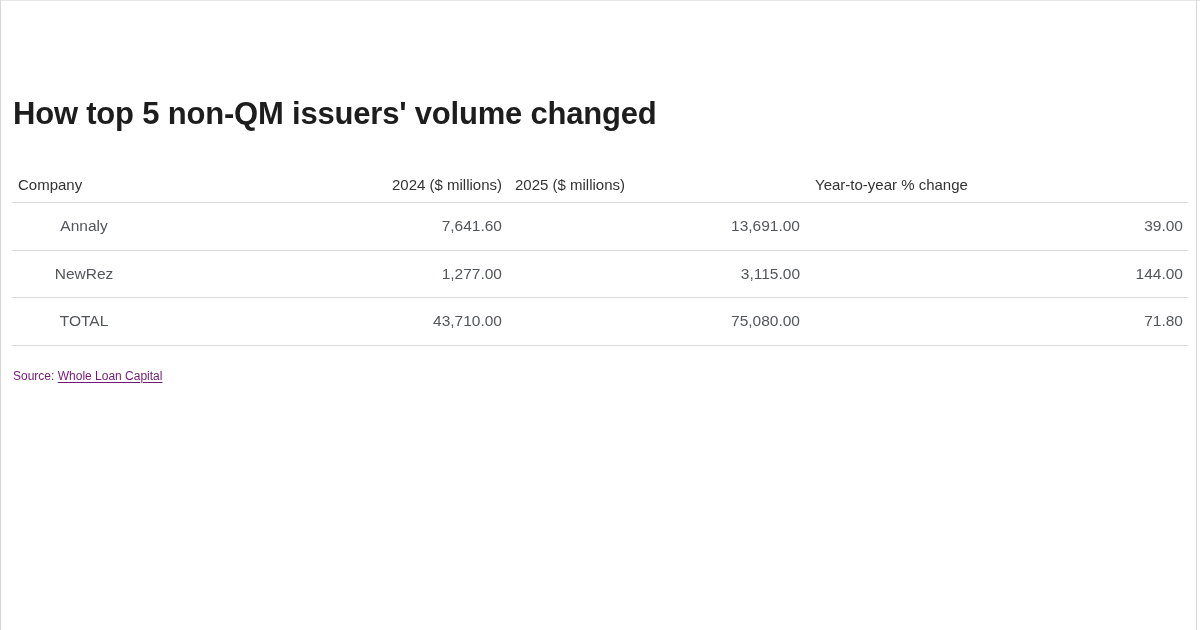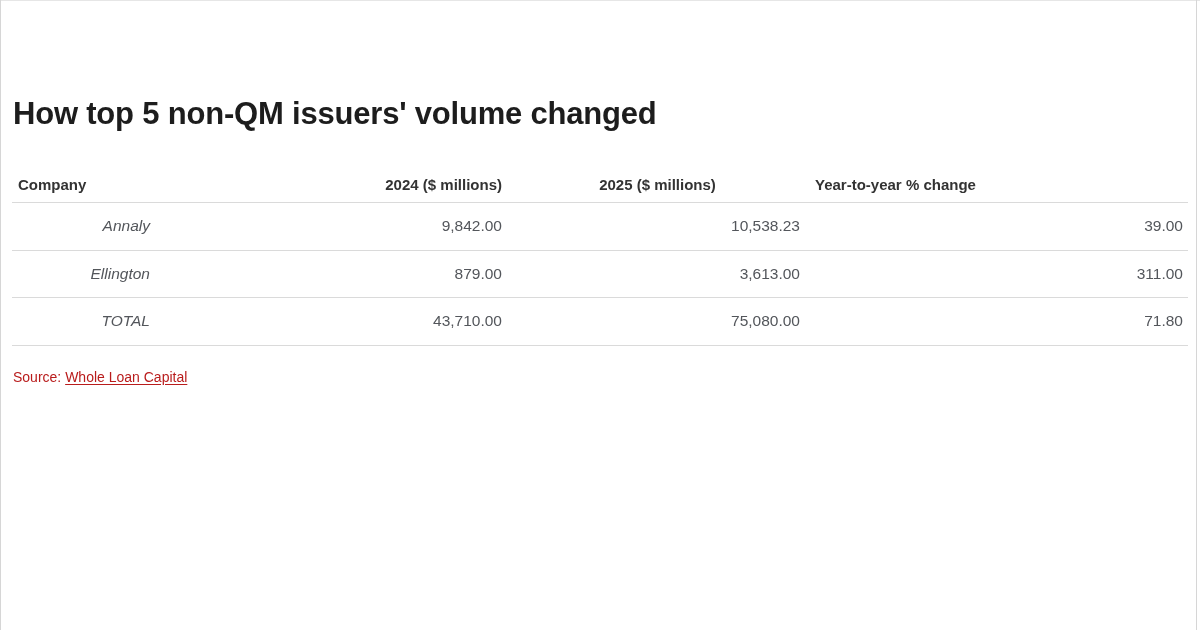--- a/index.html
+++ b/index.html
@@ -42,49 +42,49 @@
     width: 1176px;
     margin: 35px 12px 0 12px;
   }
   col.c1 { width: 138px; }
   col.c2 { width: 352px; }
   col.c3 { width: 298px; }
   col.c4 { width: 388px; }
   thead th {
     border-bottom: 1px solid #dadada;
     font-size: 15px;
-    font-weight: 700;
+    font-weight: 400;
     color: #333333;
     height: 36px;
     vertical-align: middle;
     padding: 0;
     white-space: nowrap;
   }
   thead th.h1 { text-align: left; padding-left: 6px; }
   thead th.h2 { text-align: right; padding-left: 68px; }
-  thead th.h3 { text-align: center; padding-left: 13px; }
+  thead th.h3 { text-align: left; padding-left: 13px; }
   thead th.h4 { text-align: left; padding-left: 15px; }
   tbody td {
     border-bottom: 1px solid #dadada;
     font-size: 15.5px;
     font-weight: 400;
     color: #53565b;
     height: 46.5px;
     vertical-align: middle;
     padding: 0;
     white-space: nowrap;
   }
-  tbody td.d1 { text-align: right;  padding-left: 6px; font-style: italic; }
+  tbody td.d1 { text-align: center;  padding-left: 6px; }
   tbody td.d2 { text-align: right; }
   tbody td.d3 { text-align: right; }
   tbody td.d4 { text-align: right; padding-right: 5px; }
   p.source {
     margin: 23px 12px 0 13px;
-    font-size: 14px;
-    color: #b91c1c;
+    font-size: 12px;
+    color: #701a75;
   }
   p.source a {
     color: inherit;
     text-decoration: underline;
     text-underline-offset: 2px;
     cursor: pointer;
   }
 </style>
 </head>
 <body>
@@ -106,29 +106,29 @@
     <tr>
       <th class="h1">Company</th>
       <th class="h2">2024 ($ millions)</th>
       <th class="h3">2025 ($ millions)</th>
       <th class="h4">Year-to-year % change</th>
     </tr>
   </thead>
   <tbody>
     <tr>
       <td class="d1">Annaly</td>
-      <td class="d2">9,842.00</td>
-      <td class="d3">10,538.23</td>
+      <td class="d2">7,641.60</td>
+      <td class="d3">13,691.00</td>
       <td class="d4">39.00</td>
     </tr>
     <tr>
-      <td class="d1">Ellington</td>
-      <td class="d2">879.00</td>
-      <td class="d3">3,613.00</td>
-      <td class="d4">311.00</td>
+      <td class="d1">NewRez</td>
+      <td class="d2">1,277.00</td>
+      <td class="d3">3,115.00</td>
+      <td class="d4">144.00</td>
     </tr>
     <tr>
       <td class="d1">TOTAL</td>
       <td class="d2">43,710.00</td>
       <td class="d3">75,080.00</td>
       <td class="d4">71.80</td>
     </tr>
   </tbody>
 </table>
 

